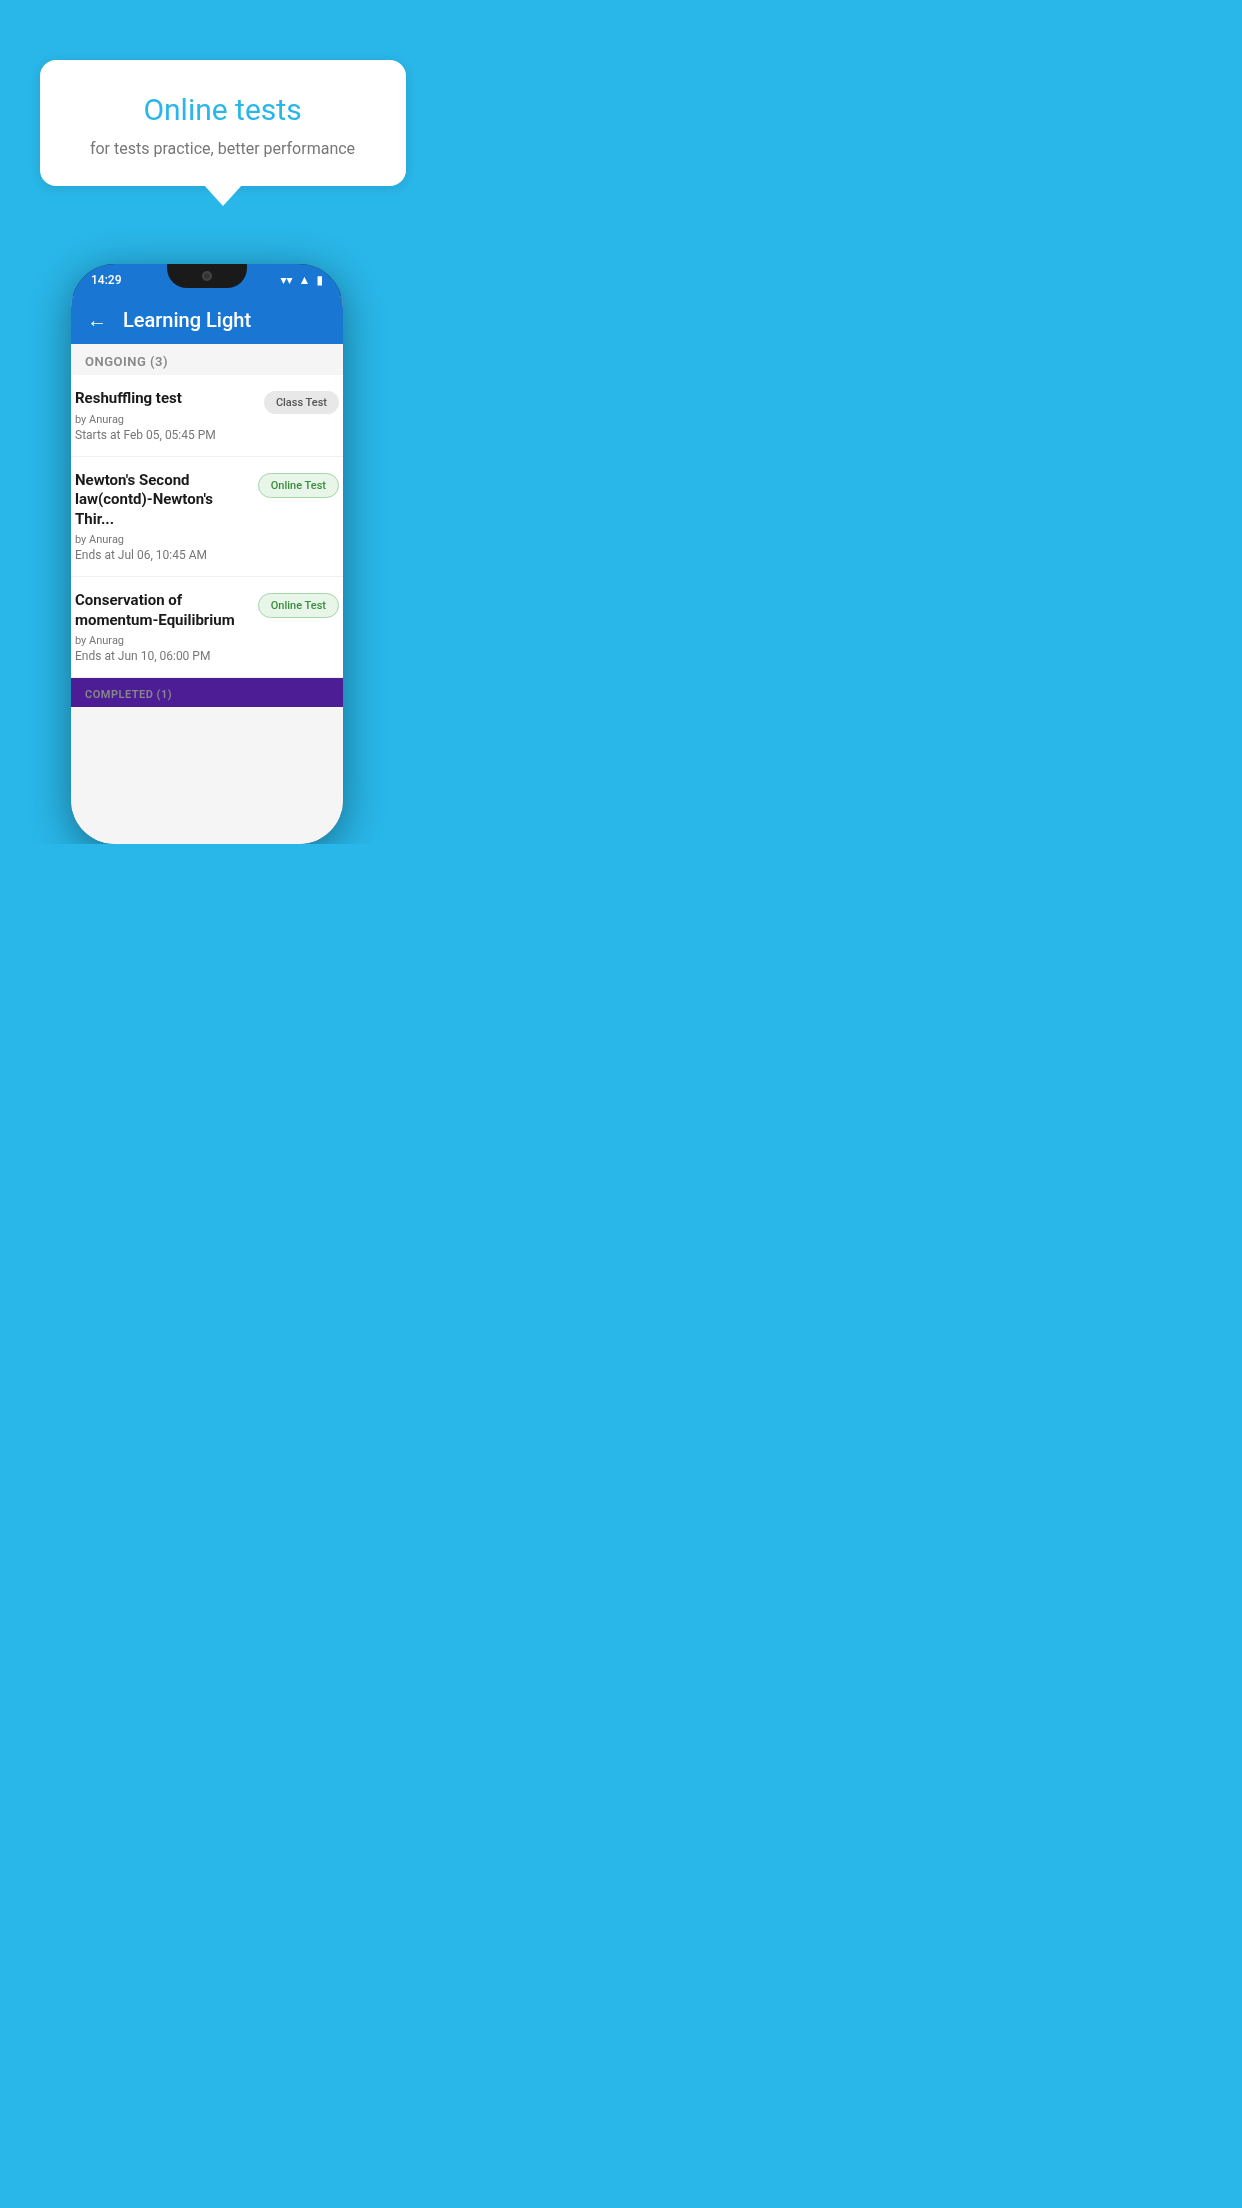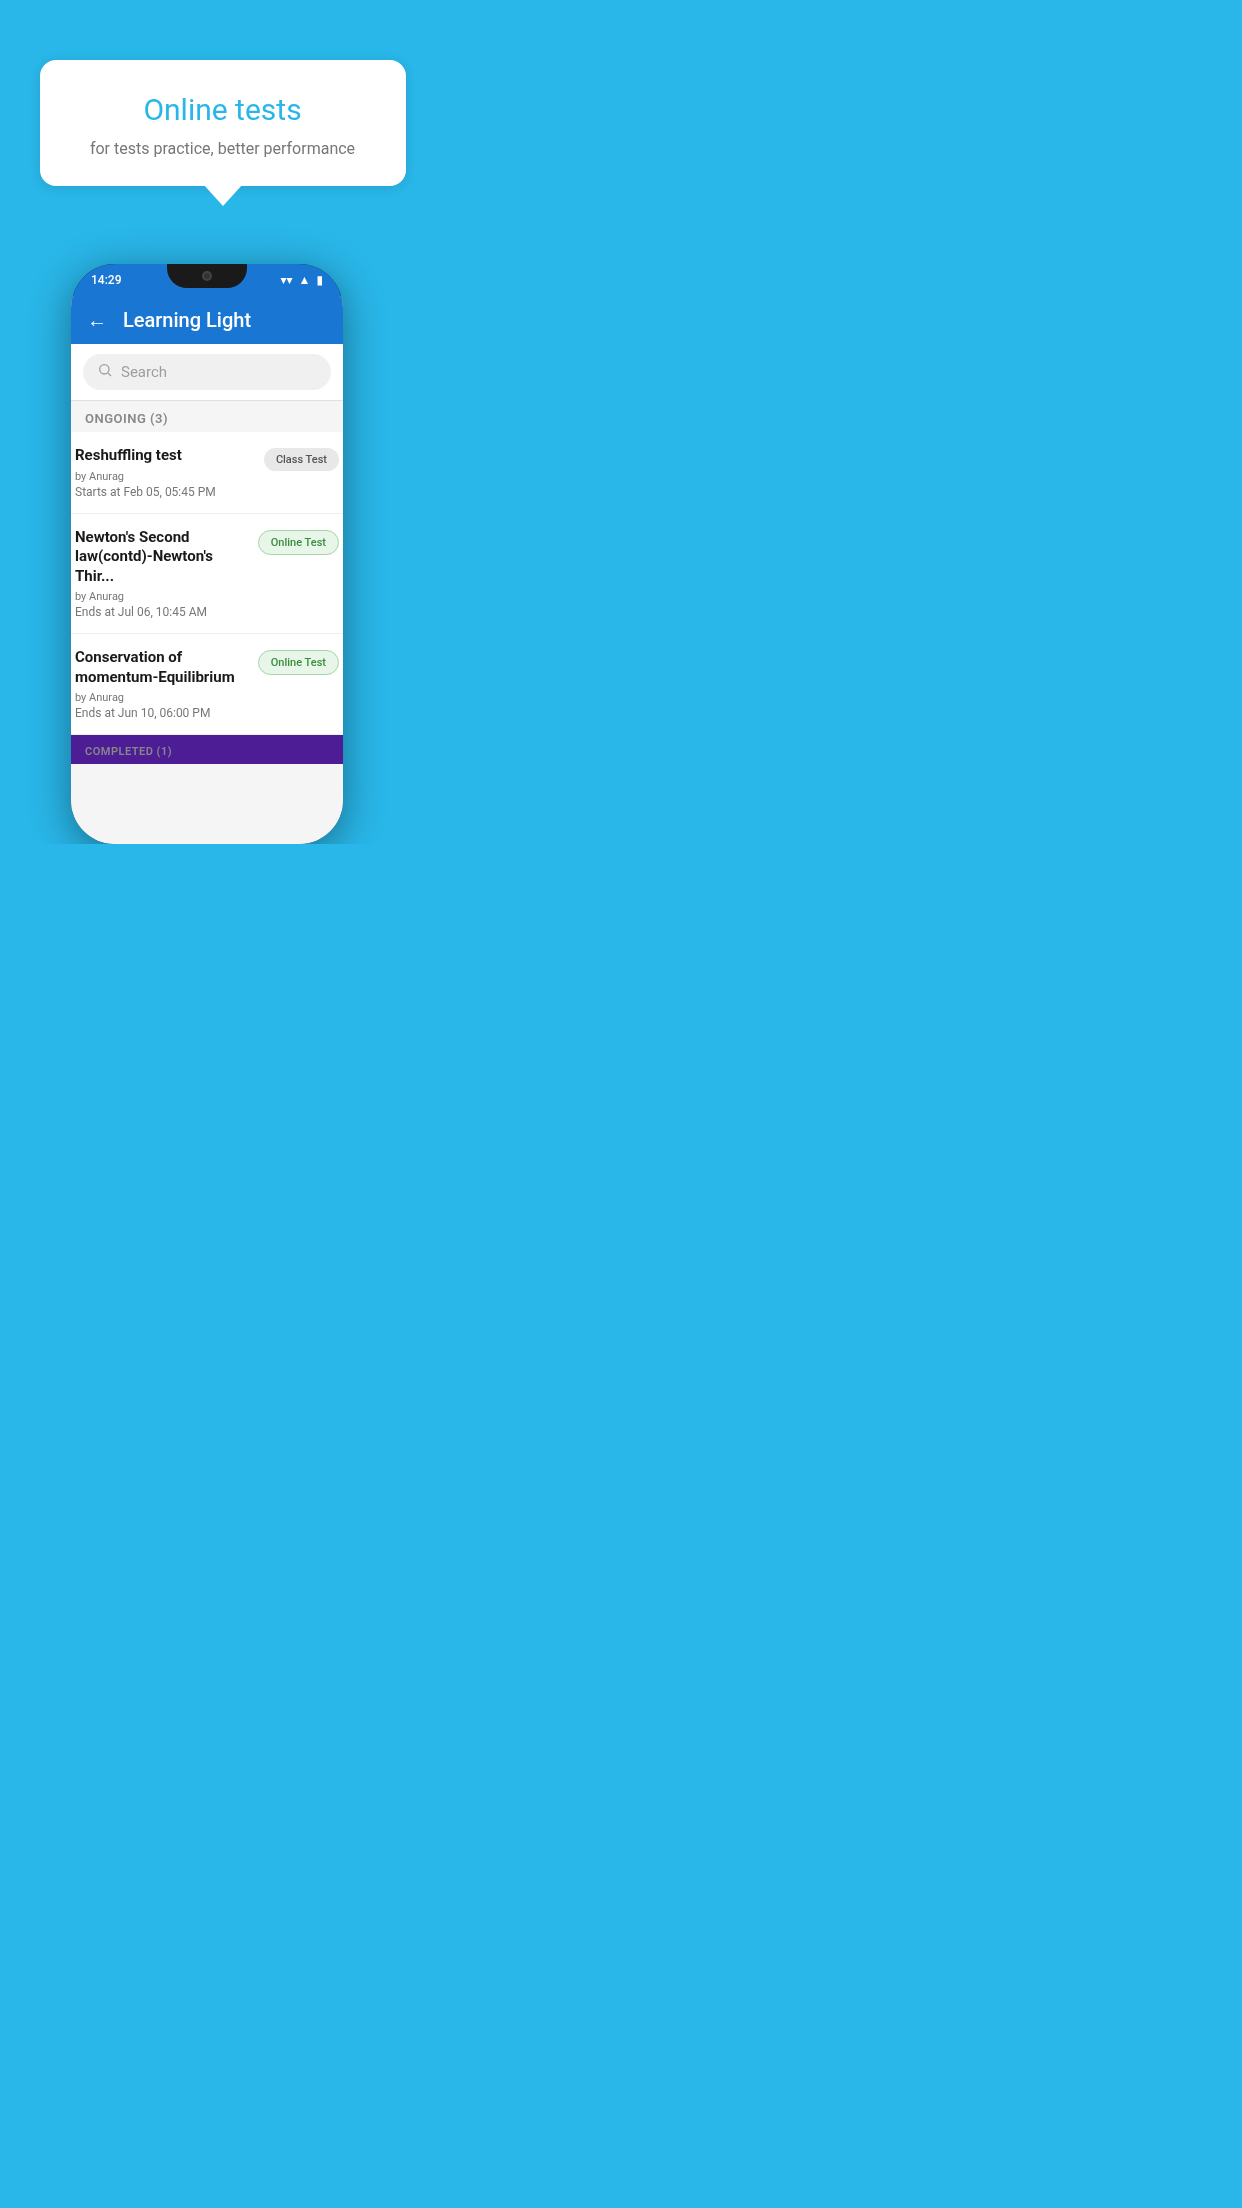--- a/index.html
+++ b/index.html
@@ -321,31 +321,20 @@
     <div class="phone-inner">
 
       <div class="app-header">
         <span class="back-arrow">←</span>
         <span class="app-title">Learning Light</span>
       </div>
 
 
       <div class="content-area">
 
-        <div class="search-container">
-          <div class="search-bar">
-            <span class="search-icon-svg">
-              <svg width="16" height="16" viewBox="0 0 24 24" fill="none" stroke="#9e9e9e" stroke-width="2">
-                <circle cx="11" cy="11" r="7"></circle>
-                <line x1="21" y1="21" x2="16.65" y2="16.65"></line>
-              </svg>
-            </span>
-            <span class="search-placeholder">Search</span>
-          </div>
-        </div>
 
         <div class="section-header">ONGOING (3)</div>
 
         <div class="test-item">
           <div class="test-info">
             <div class="test-title">Reshuffling test</div>
             <div class="test-author">by Anurag</div>
             <div class="test-date">Starts at  Feb 05, 05:45 PM</div>
           </div>
           <span class="test-badge badge-class">Class Test</span>

